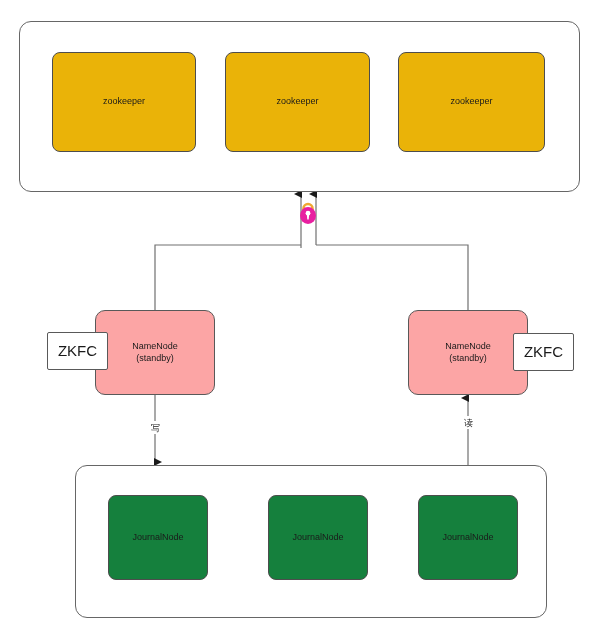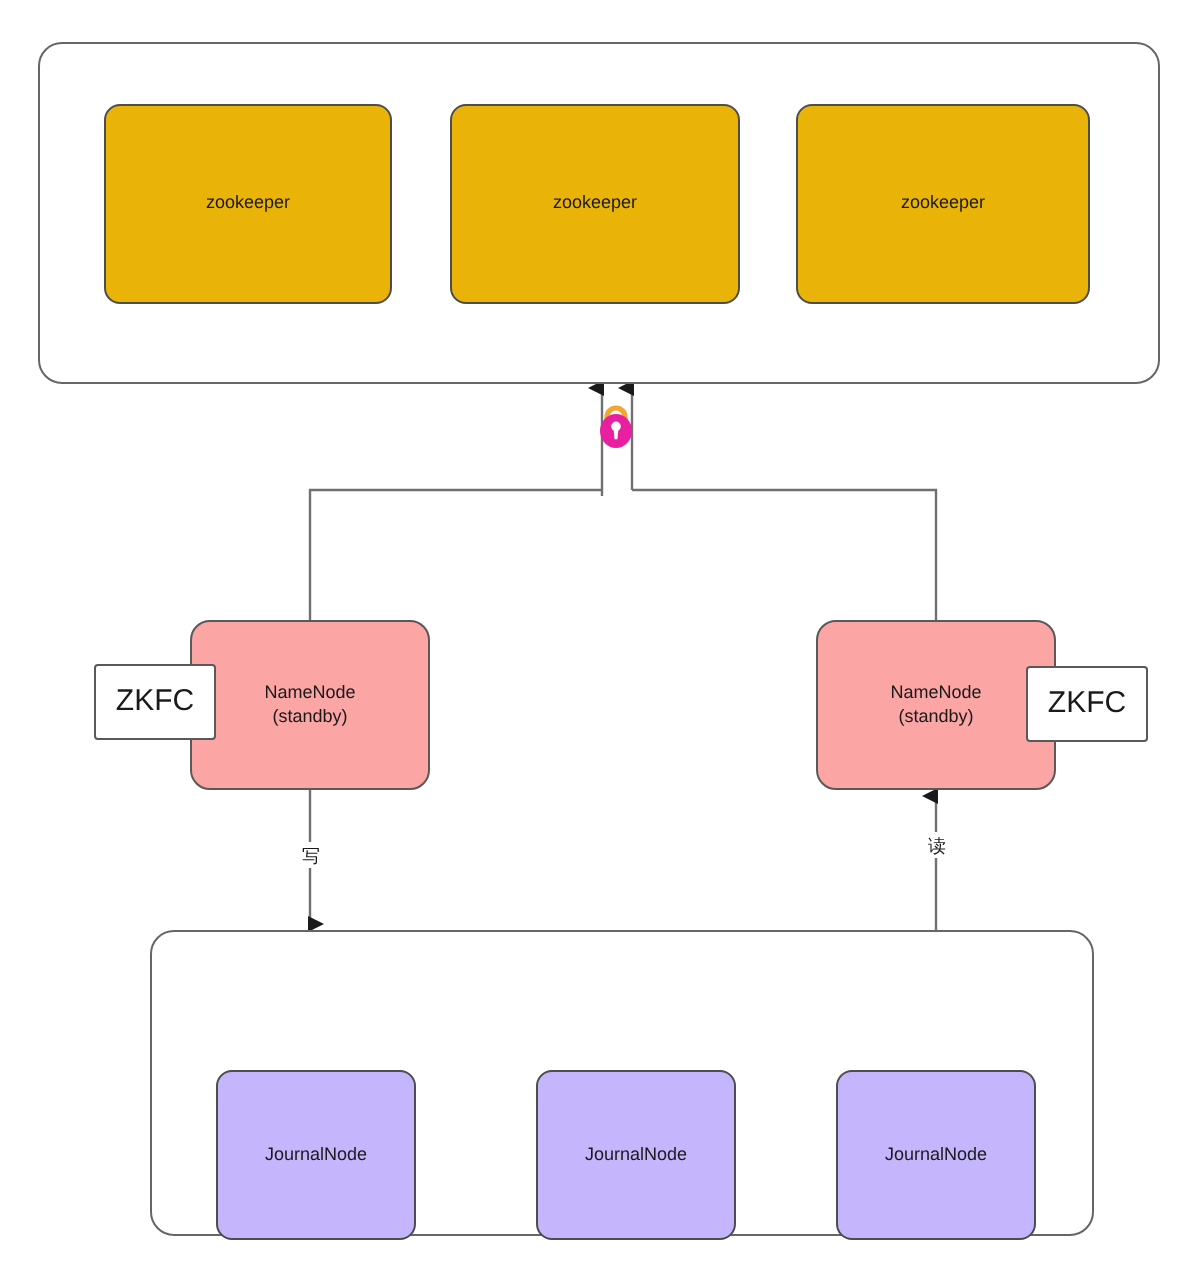--- a/index.html
+++ b/index.html
@@ -33,23 +33,22 @@
     text-align: center;
     font-size: 9px;
     color: #1a1a1a;
     line-height: 1.25;
   }
   .node.zk {
     background: #eab308;
     border-color: #4d4d4d;
   }
   .node.jn {
-    background: #c4b5fd;
+    background: #15803d;
     border-color: #4d4d4d;
-    margin-top: 40px;
   }
   .node.nn {
     background: #fca5a5;
     border-radius: 10px;
     font-size: 9px;
   }
   .node.zkfc {
     background: #ffffff;
     border-radius: 2px;
     font-size: 15px;

